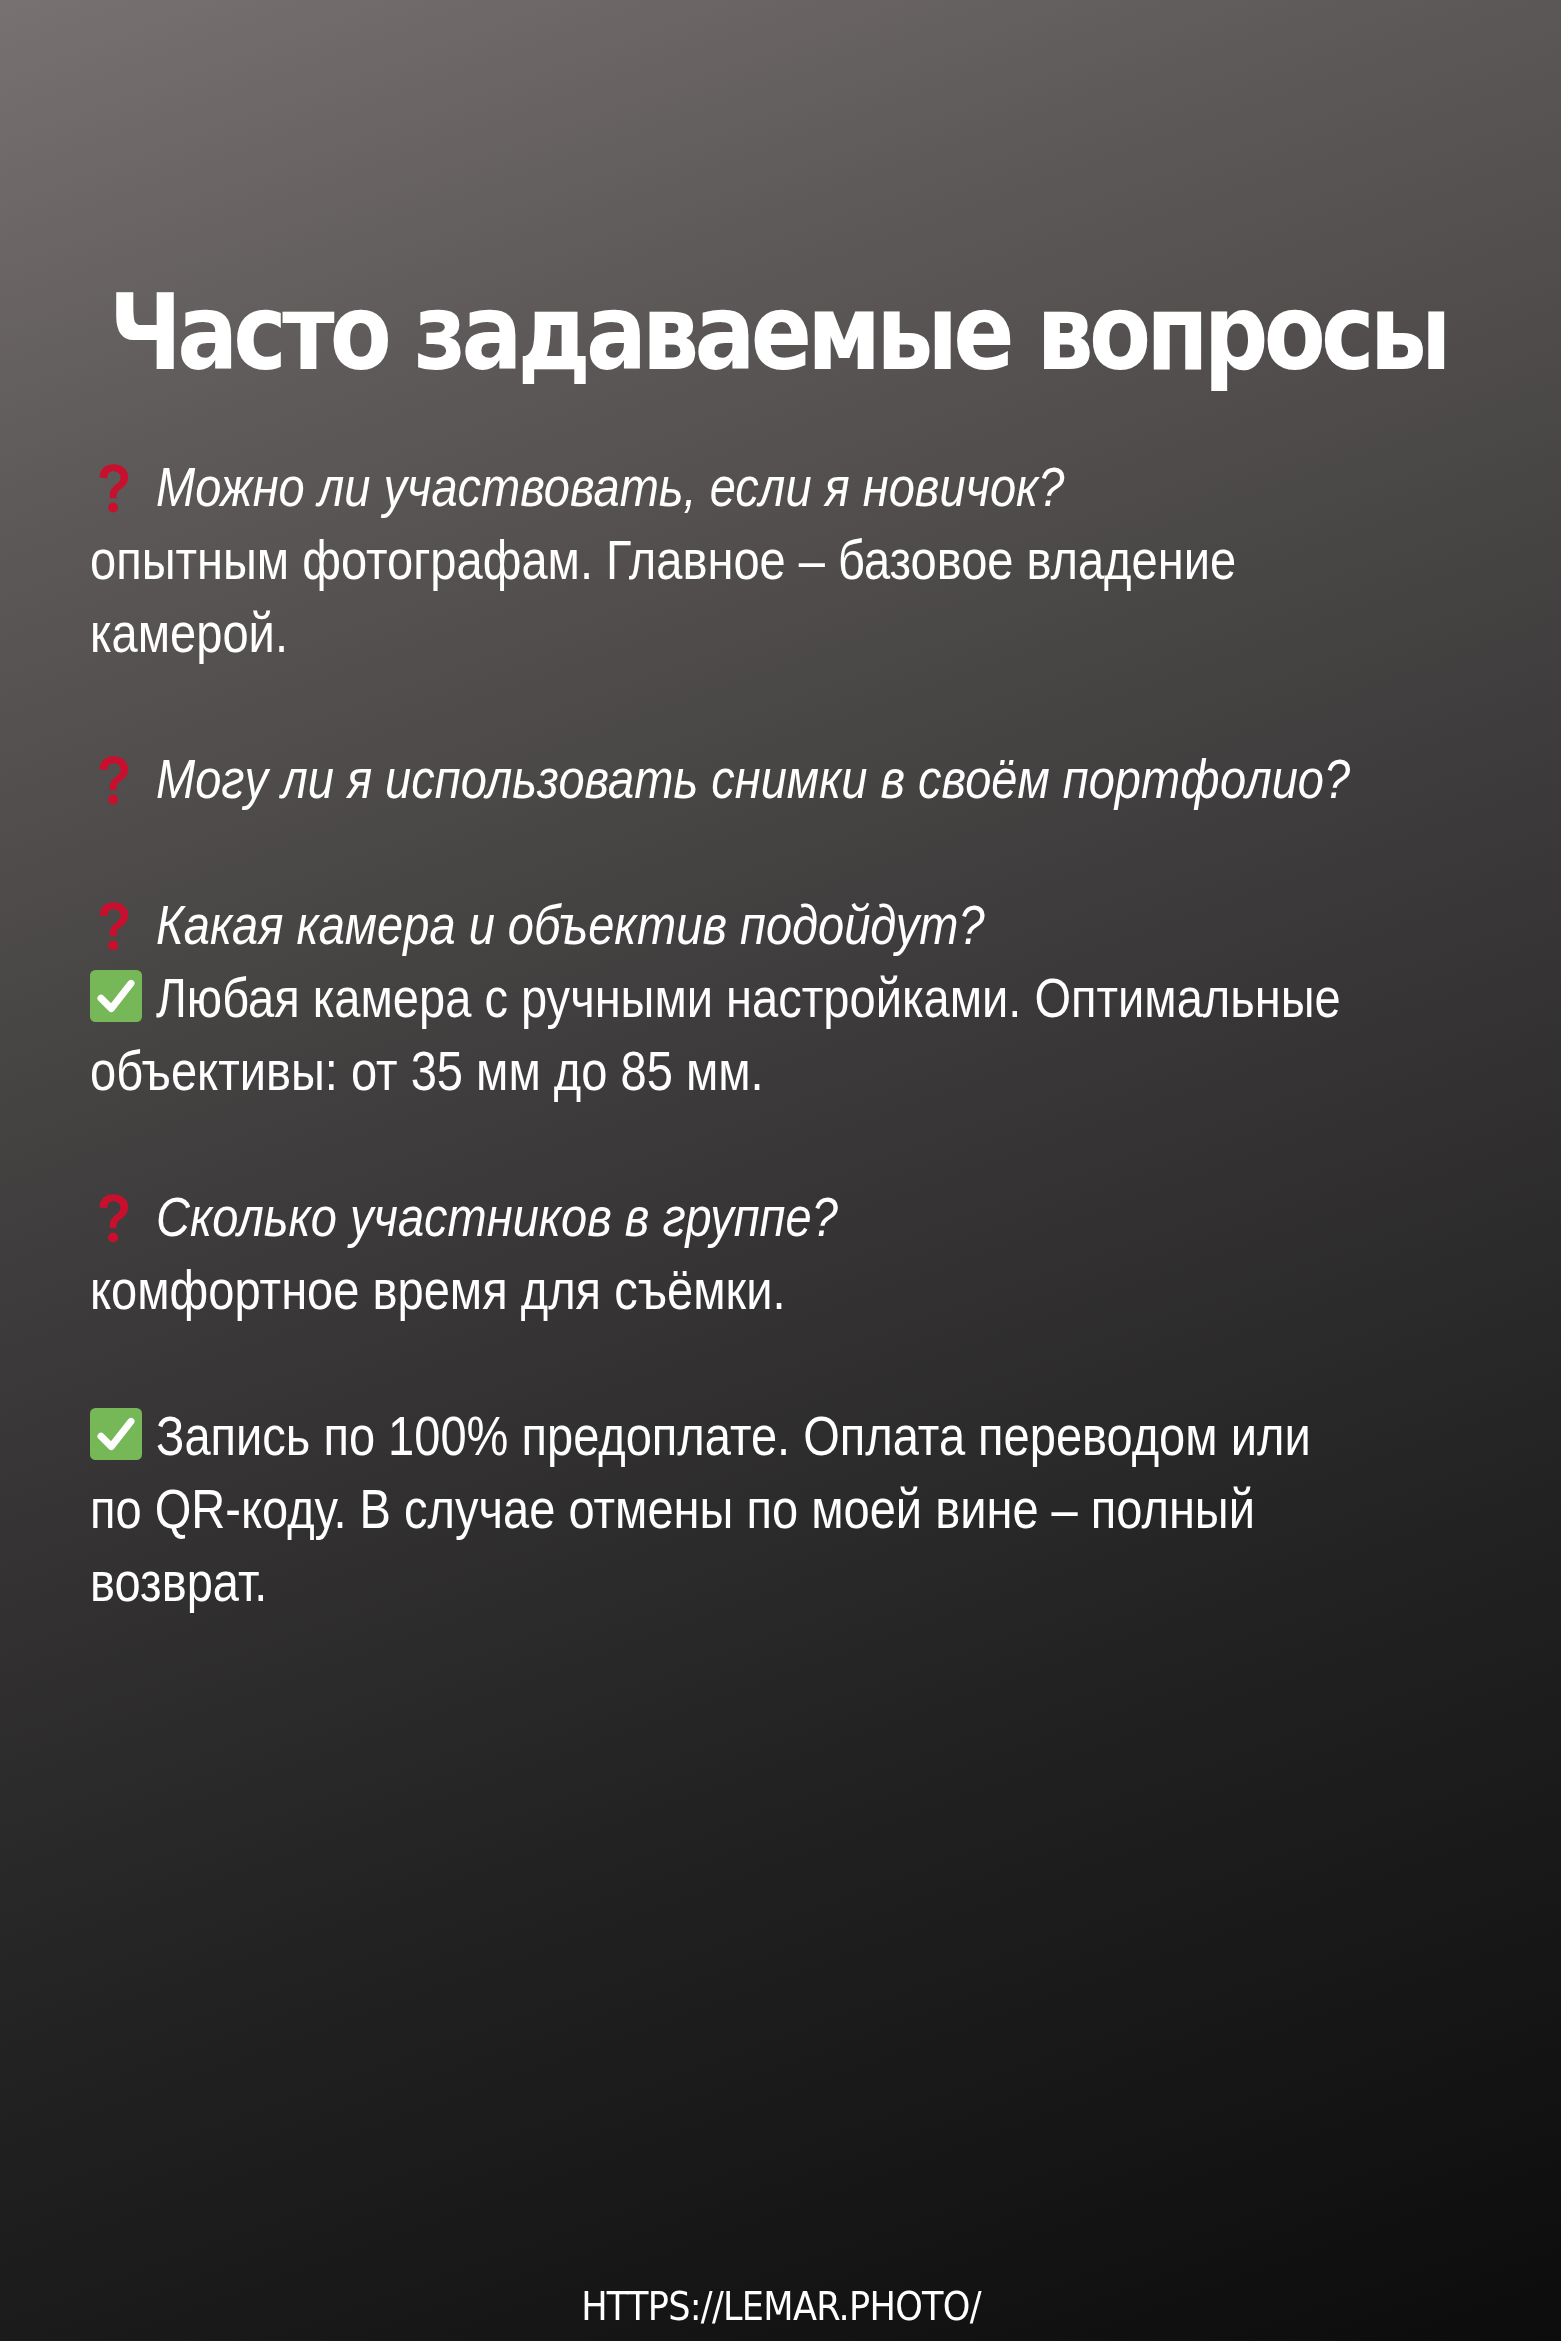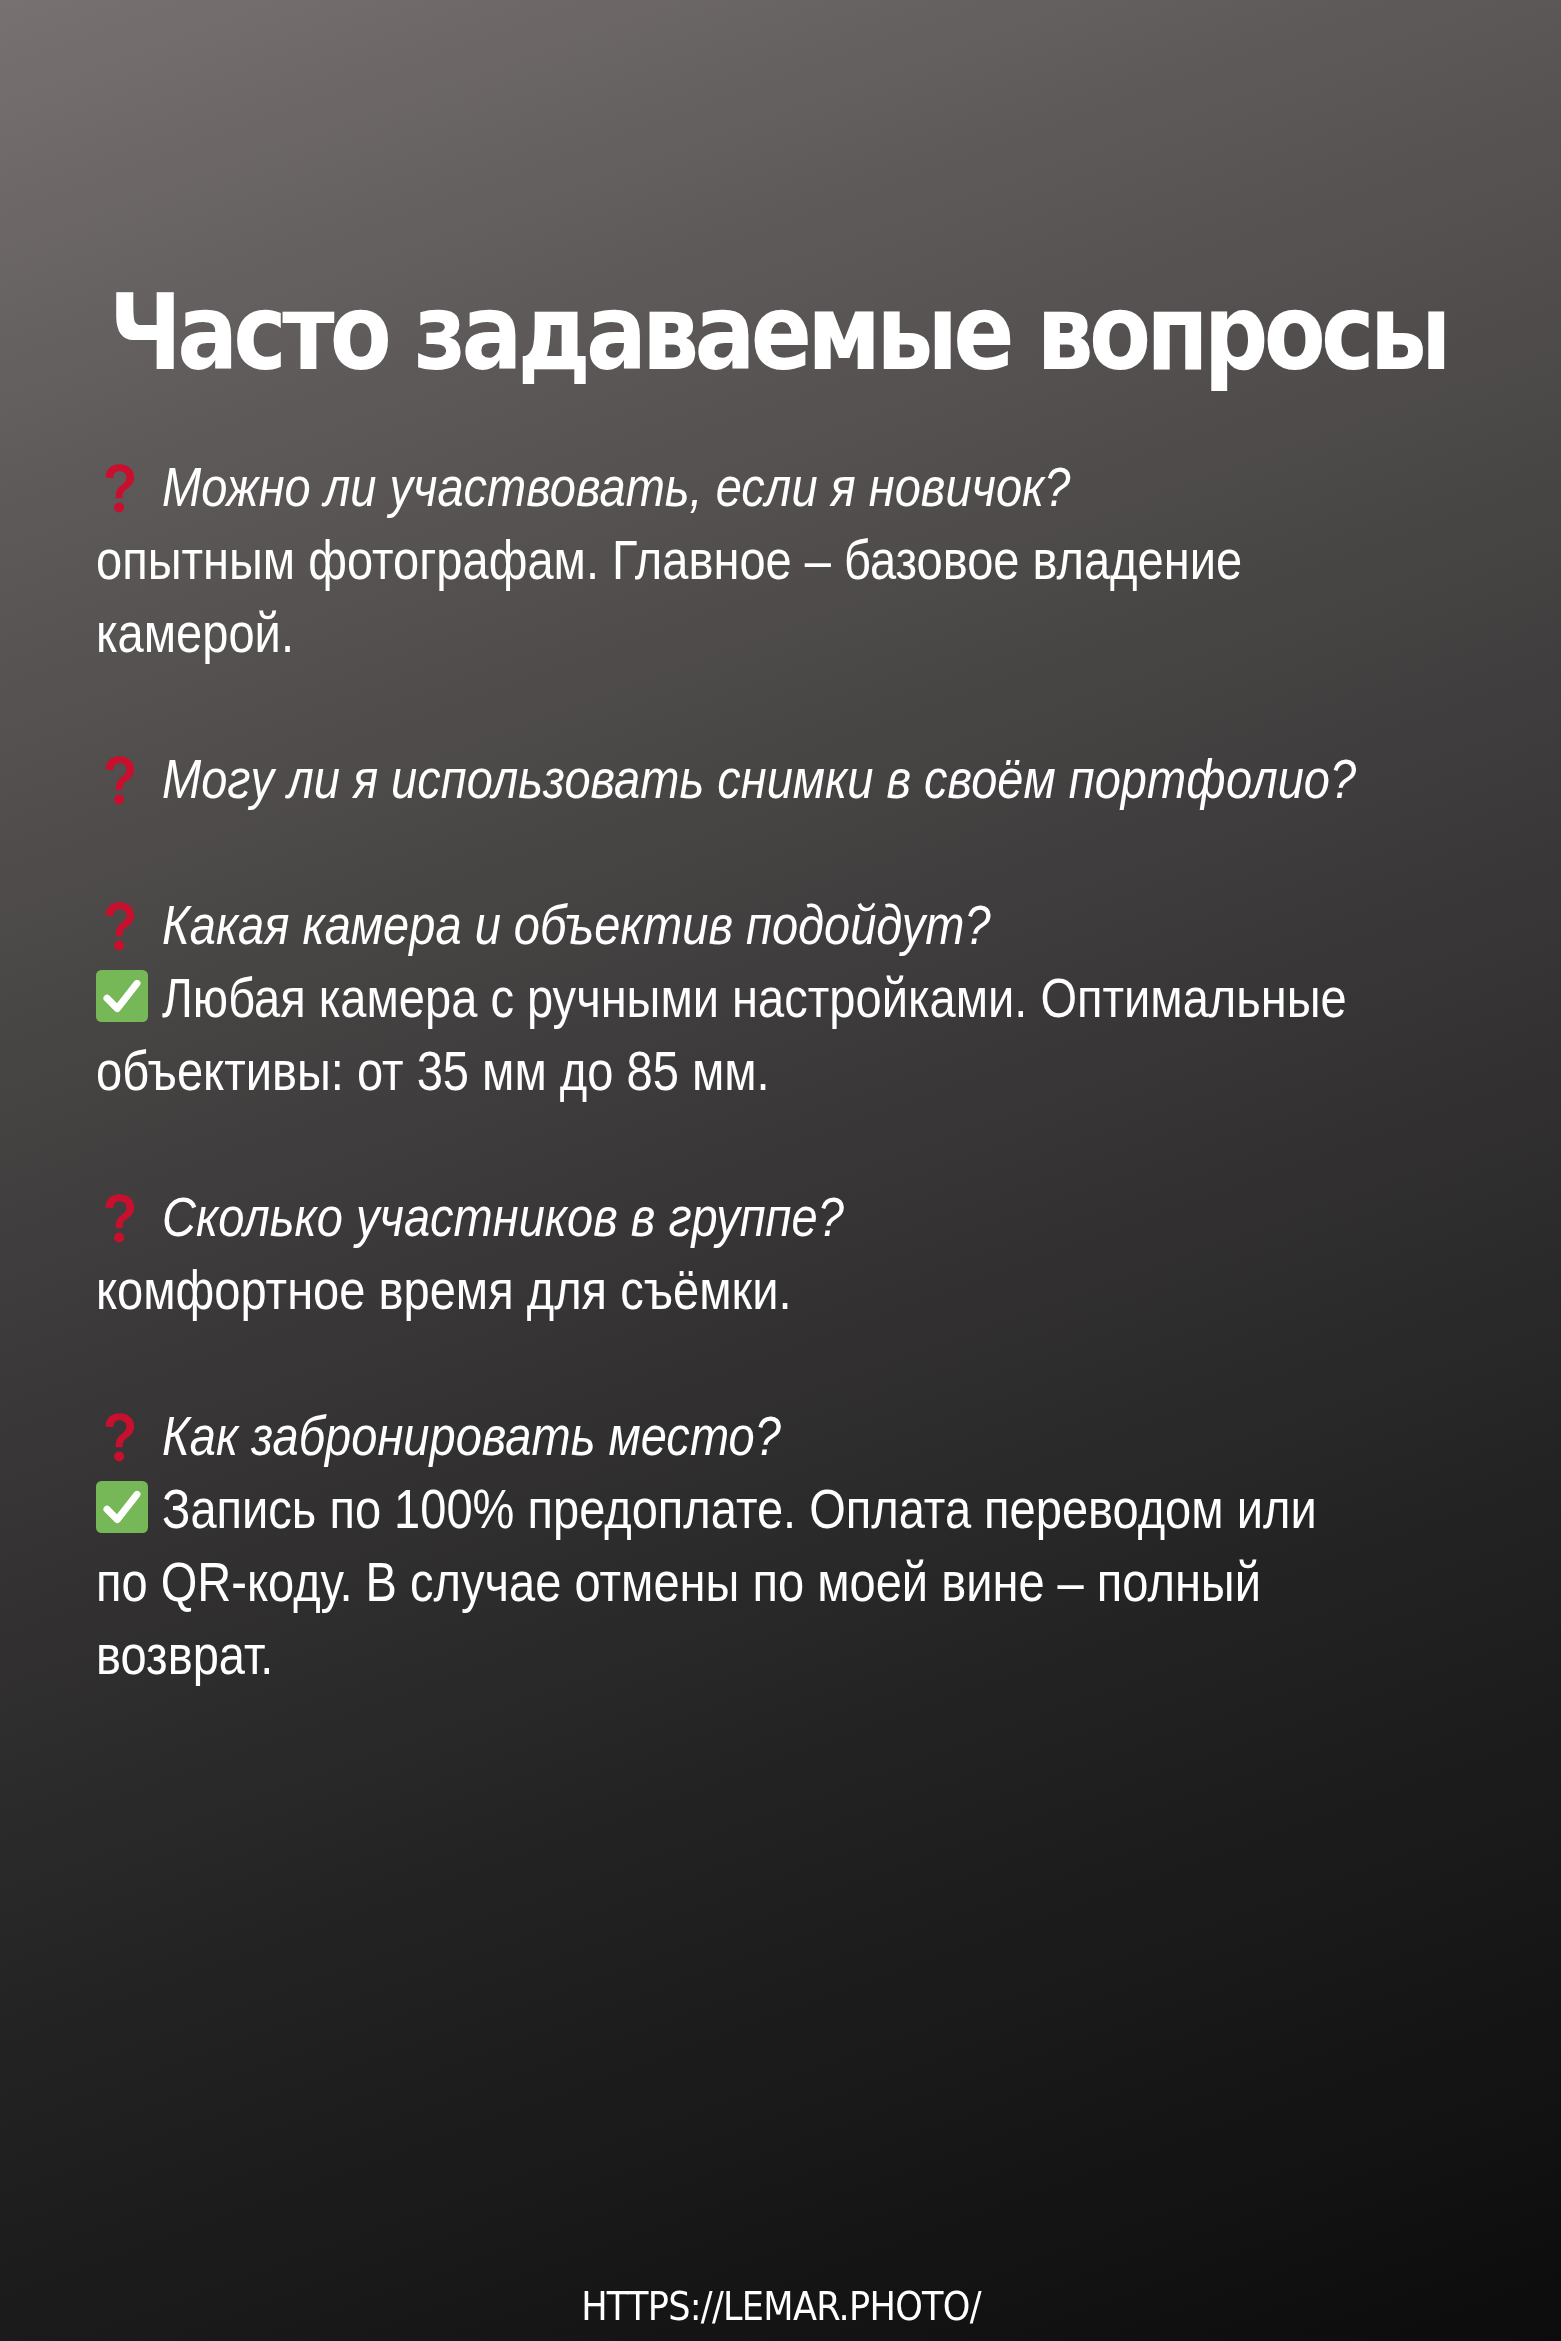--- a/index.html
+++ b/index.html
@@ -7,21 +7,21 @@
     width: 1561px; height: 2342px; overflow: hidden; position: relative;
     background: linear-gradient(160deg, #777271 0%, #5d5958 18%, #3d3b3b 45%, #222121 72%, #0c0c0c 100%);
     color: #ffffff;
   }
   .title {
     position: absolute; left: 0; top: 205px; width: 1393px; text-align: center;
     font-family: "DejaVu Sans", sans-serif; font-size: 105px; line-height: 117px;
     letter-spacing: -5.5px; white-space: nowrap;
   }
   .title span { display: inline-block; transform: scaleX(0.86); transform-origin: center; }
-  .faq { position: absolute; left: 18px; top: 450px; width: 1298px; }
+  .faq { position: absolute; left: 12px; top: 450px; width: 1298px; }
   .line {
     position: relative; height: 73px; line-height: 73px;
     font-family: "Liberation Sans", sans-serif; font-size: 56px; white-space: nowrap;
   }
   .line .txt { position: absolute; top: 0; display: inline-block; transform: scaleX(0.84); transform-origin: left center; }
   .line.q .txt { left: 144px; font-style: italic; }
   .line.a1 .txt { left: 144px; }
   .line.a .txt { left: 78px; }
   .blank { height: 73px; }
   .qicon { position: absolute; left: 83px; top: 12.5px; width: 37px; height: 52px; }
@@ -97,27 +97,20 @@
         </svg>
       <span class="txt">Сколько участников в группе?</span>
     </div>
     <div class="line a">
         <span class="txt">комфортное время для съёмки.</span>
       </div>
   </div>
   <div class="blank"></div>
 
   <div>
-    <div class="line q">
-      <svg class="qicon" viewBox="0 0 48 66">
-          <path d="M6 18 C6 6 15 1 24 1 C35 1 43 8 43 18 C43 27 36 31 31 35 C28 38 28 40 28 45 L19 45 C19 38 20 33 25 29 C30 25 33 23 33 18 C33 13 29 10 24 10 C19 10 16 13 16 19 Z" fill="#c8102e"></path>
-          <circle cx="23.5" cy="57" r="6.5" fill="#c8102e"></circle>
-        </svg>
-      <span class="txt">Как забронировать место?</span>
-    </div>
     <div class="line a1">
       <svg class="cicon" viewBox="0 0 66 66">
           <rect x="0" y="0" width="66" height="66" rx="7" fill="#76b757"></rect>
           <path d="M14 36 L27 49 L52 17" stroke="#ffffff" stroke-width="9" stroke-linecap="round" stroke-linejoin="round" fill="none"></path>
         </svg>
       <span class="txt">Запись по 100% предоплате. Оплата переводом или</span>
     </div>
     <div class="line a">
         <span class="txt">по QR-коду. В случае отмены по моей вине – полный</span>
       </div>

